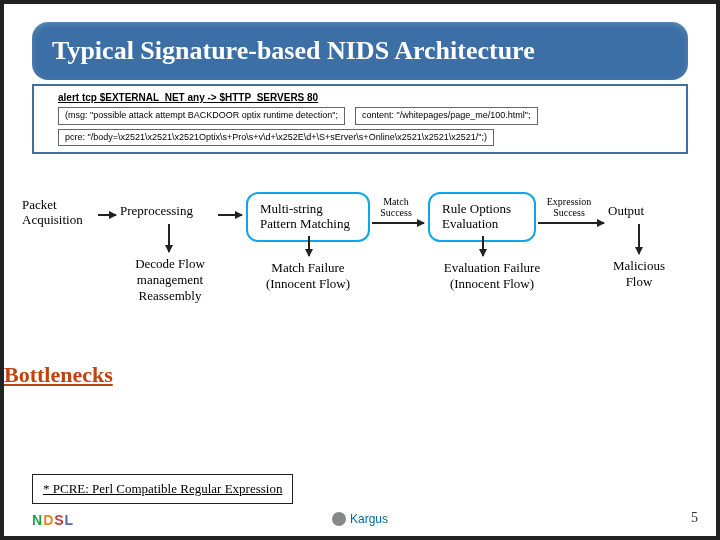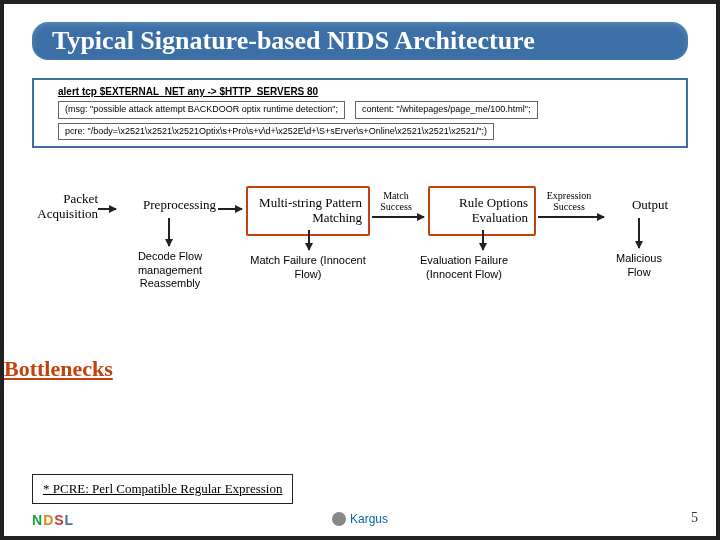--- a/index.html
+++ b/index.html
@@ -1,27 +1,27 @@
 <!DOCTYPE html>
 <html><head>
 <meta charset="utf-8">
 <style>
   * { box-sizing: border-box; margin: 0; padding: 0; }
   body { width: 720px; height: 540px; background: #fff; font-family: Georgia, 'Times New Roman', serif; position: relative; overflow: hidden; }
   .slide { width: 720px; height: 540px; border: 4px solid #222; position: relative; background: #fff; }
-  .title-bar { margin: 18px 28px 18px 28px; background: #3b6fa6; border-radius: 16px; padding: 4px 20px; box-shadow: inset 0 2px 6px rgba(255,255,255,.2); }
+  .title-bar { margin: 18px 28px 4px 28px; background: #3b6fa6; border-radius: 16px; padding: 14px 20px; box-shadow: inset 0 2px 6px rgba(255,255,255,.2); }
   .title-bar h1 { color: #fff; font-size: 26px; font-weight: bold; font-family: Georgia, serif; }
   .rule-box { margin: 4px 28px 18px 28px; border: 2px solid #3b6fa6; padding: 6px 24px; font-family: Verdana, Arial, sans-serif; }
   .rule-header { font-size: 10px; font-weight: bold; text-decoration: underline; margin-bottom: 4px; }
   .rule-row { display: flex; gap: 10px; flex-wrap: wrap; }
   .rule-chip { border: 1px solid #666; padding: 2px 6px; font-size: 9px; line-height: 1.3; background: #fff; white-space: nowrap; overflow: hidden; text-overflow: ellipsis; max-width: 640px; }
   .flow { position: relative; margin: 20px 10px 8px 10px; height: 180px; }
-  .stage { position: absolute; text-align: right; font-family: Georgia, serif; font-size: 13px; line-height: 1.15; }
-  .stage.boxed { border: 2px solid #c2410c; padding: 8px 6px; border-radius: 2px; }
-  .sub { position: absolute; text-align: center; font-family: Liberation Sans, sans-serif; font-size: 11px; line-height: 1.2; }
+  .stage { position: absolute; text-align: left; font-family: Georgia, serif; font-size: 13px; line-height: 1.15; }
+  .stage.boxed { border: 2px solid #0ea5e9; padding: 8px 12px; border-radius: 12px; }
+  .sub { position: absolute; text-align: center; font-family: Liberation Serif, serif; font-size: 13px; line-height: 1.2; }
   .arrow-h { position: absolute; height: 0; border-top: 2px solid #222; }
   .arrow-h::after { content: ""; position: absolute; right: -1px; top: -5px; border-left: 8px solid #222; border-top: 4px solid transparent; border-bottom: 4px solid transparent; }
   .arrow-d { position: absolute; width: 0; border-left: 2px solid #222; }
   .arrow-d::after { content: ""; position: absolute; left: -5px; bottom: -1px; border-top: 8px solid #222; border-left: 4px solid transparent; border-right: 4px solid transparent; }
   .bottlenecks { text-align: left; font-family: Georgia, serif; font-size: 22px; font-weight: bold; text-decoration: underline; margin-top: 4px; color: #c2410c; }
   .footnote { position: absolute; left: 28px; bottom: 32px; border: 1.5px solid #222; padding: 6px 10px; font-size: 13px; font-family: Georgia, serif; max-width: 280px; line-height: 1.2; text-decoration: underline; }
   .logo-l { position: absolute; left: 28px; bottom: 8px; font-family: Arial, sans-serif; font-weight: bold; font-size: 14px; letter-spacing: 1px; }
   .logo-l .n { color: #1ea04a; } .logo-l .d { color: #e08a1a; } .logo-l .s { color: #c23a3a; } .logo-l .l { color: #4a6fb0; }
   .logo-c { position: absolute; left: 50%; bottom: 10px; transform: translateX(-50%); font-family: Arial, sans-serif; font-size: 12px; color: #0369a1; display: flex; align-items: center; gap: 4px; }
   .logo-c .circ { width: 14px; height: 14px; border-radius: 50%; background: #888; display: inline-block; }
@@ -73,21 +73,21 @@
     <div class="arrow-d" style="left:154px; top:50px; height:28px;"></div>
     <div class="sub" style="left:96px; top:82px; width:120px;">Decode
 Flow management
 Reassembly</div>
 
     <div class="arrow-d" style="left:294px; top:62px; height:20px;"></div>
     <div class="sub" style="left:234px; top:86px; width:120px;">Match Failure
 (Innocent Flow)</div>
 
     <div class="arrow-d" style="left:468px; top:62px; height:20px;"></div>
-    <div class="sub" style="left:388px; top:86px; width:124px;">Evaluation Failure
+    <div class="sub" style="left:416px; top:86px; width:124px;">Evaluation Failure
 (Innocent Flow)</div>
 
     <div class="arrow-d" style="left:624px; top:50px; height:30px;"></div>
     <div class="sub" style="left:590px; top:84px; width:70px;">Malicious
 Flow</div>
   </div>
 
   <div class="bottlenecks">Bottlenecks</div>
 
   <div class="footnote">* PCRE: Perl Compatible Regular Expression</div>

